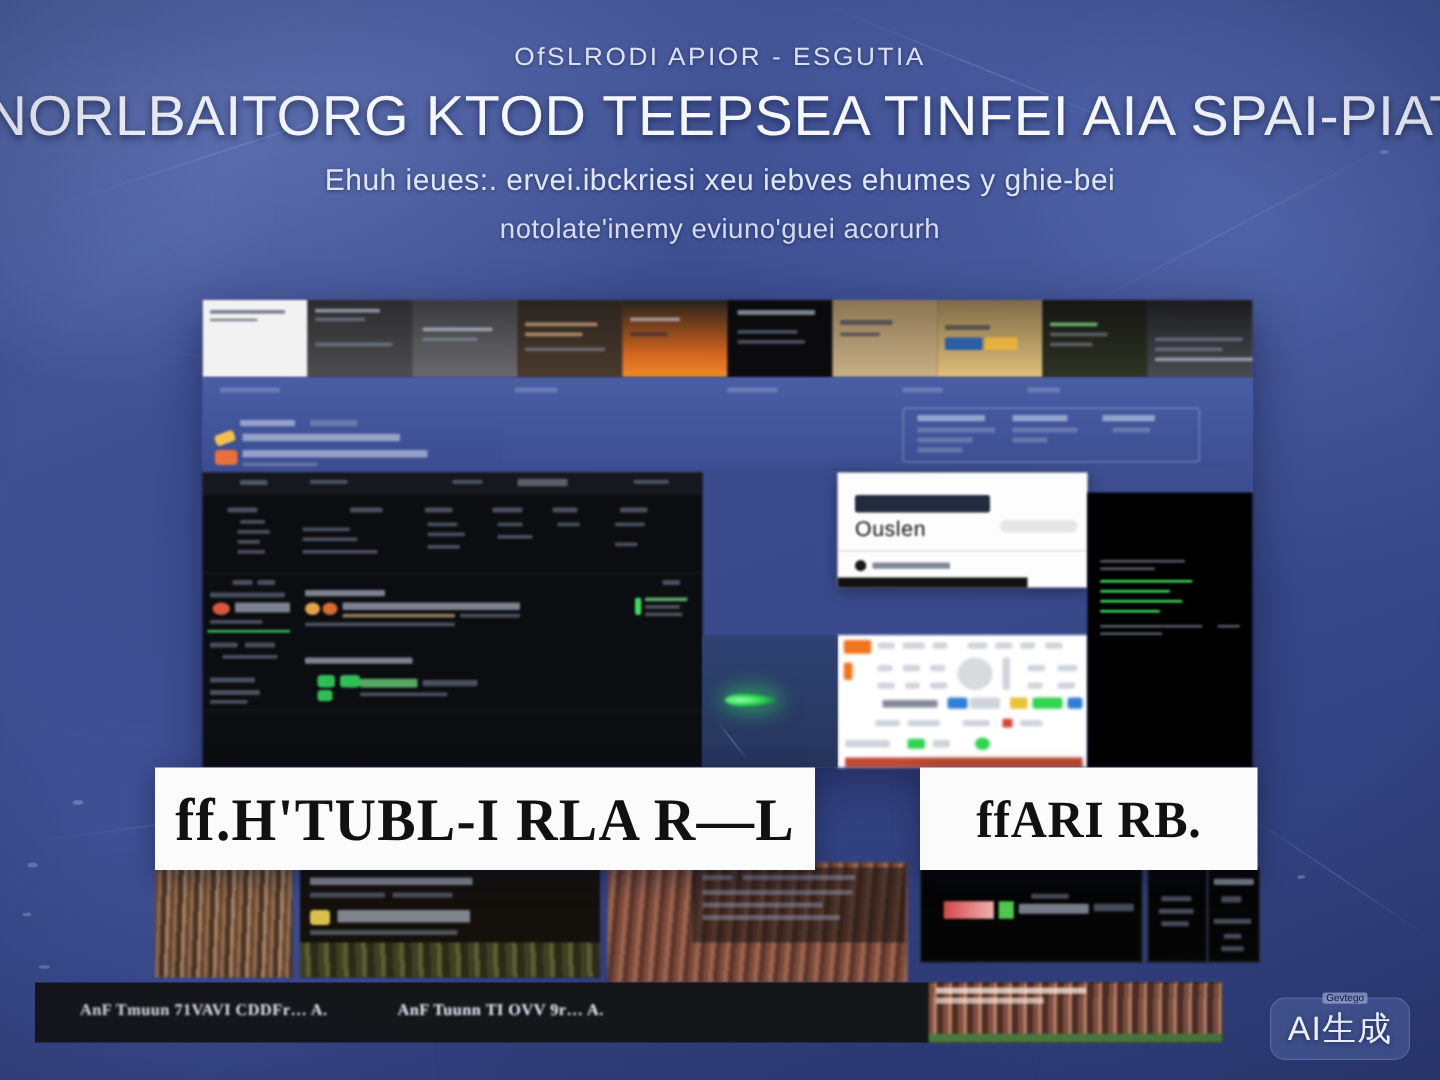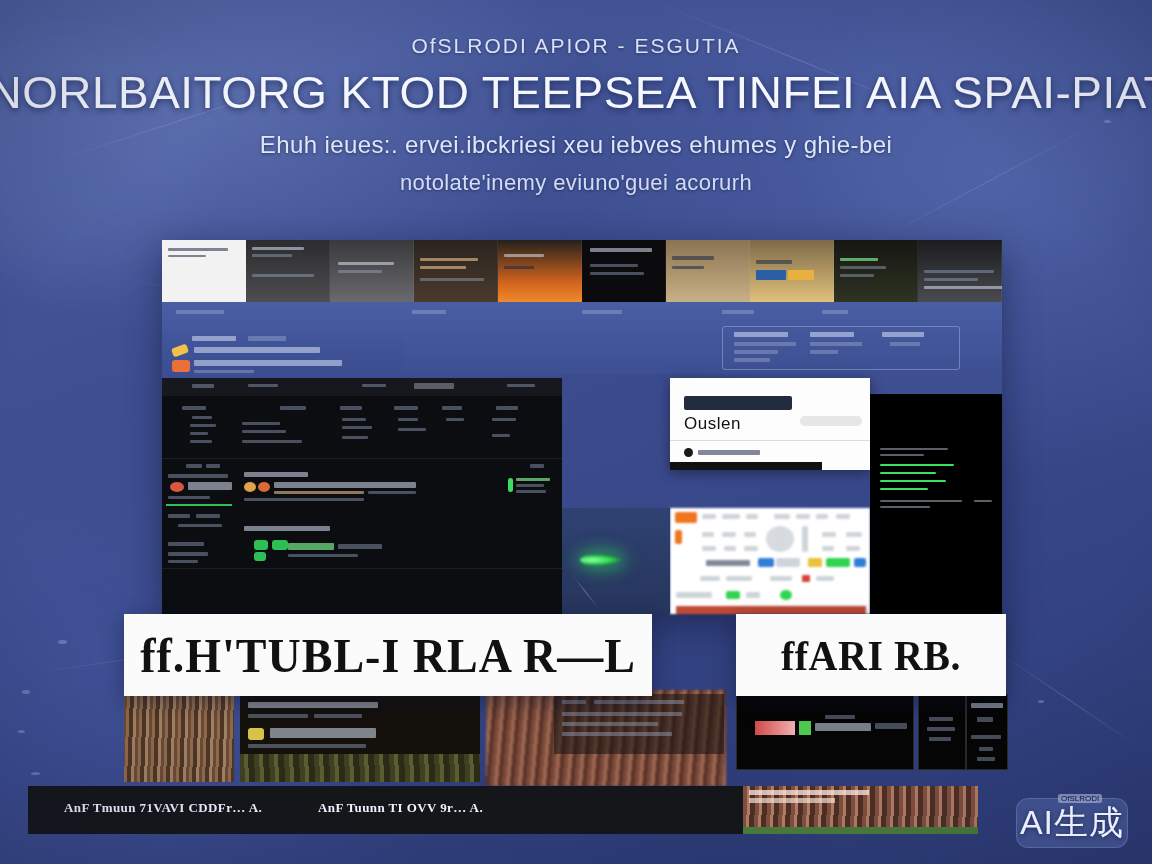--- a/index.html
+++ b/index.html
@@ -138,21 +138,21 @@
   .botphoto .cap2{position:absolute;left:6px;top:12px;width:86px;height:5px;background:rgba(255,235,225,.65);}
   .botphoto .grass{position:absolute;left:0;bottom:0;width:100%;height:7px;background:#4a7a3c;}
 
   
   .watermark{
     position:absolute;left:1016px;top:798px;width:112px;height:50px;z-index:9;
     border-radius:12px;background:rgba(90,110,175,.42);
     display:flex;align-items:center;justify-content:center;
     box-shadow:inset 0 0 0 1px rgba(200,215,255,.18);
   }
-  .watermark span{font-size:34px;color:#e9eeff;letter-spacing:1px;
+  .watermark span{font-size:27px;color:#e9eeff;letter-spacing:1px;
                   text-shadow:0 1px 4px rgba(10,16,45,.6);filter:blur(.2px);}
   .wm-tag{position:absolute;left:42px;top:-4px;font-size:8px;color:#0d1430;background:rgba(170,185,225,.6);
           border-radius:2px;padding:0 3px;filter:blur(.5px);}
   .vignette{position:absolute;inset:0;z-index:8;pointer-events:none;
             background:radial-gradient(ellipse 90% 85% at 50% 50%, rgba(0,0,0,0) 55%, rgba(12,18,44,.33) 100%);}
 </style>
 </head>
 <body>
 
 <div class="bg"></div>
@@ -455,17 +455,17 @@
   <div class="botlabel" style="left:36px">AnF Tmuun 71VAVI CDDFr… A.</div>
   <div class="botlabel" style="left:290px">AnF Tuunn TI OVV 9r… A.</div>
   <div class="botphoto blur-soft">
     <div class="cap"></div>
       <div class="cap2"></div>
       <div class="grass"></div>
   </div>
 </div>
 
 <div class="watermark">
-  <div class="wm-tag">OfSLRODI</div>
+  <div class="wm-tag">Gevtego</div>
   <span>AI生成</span>
 </div>
 
 <div class="vignette"></div>
 
 </body></html>

